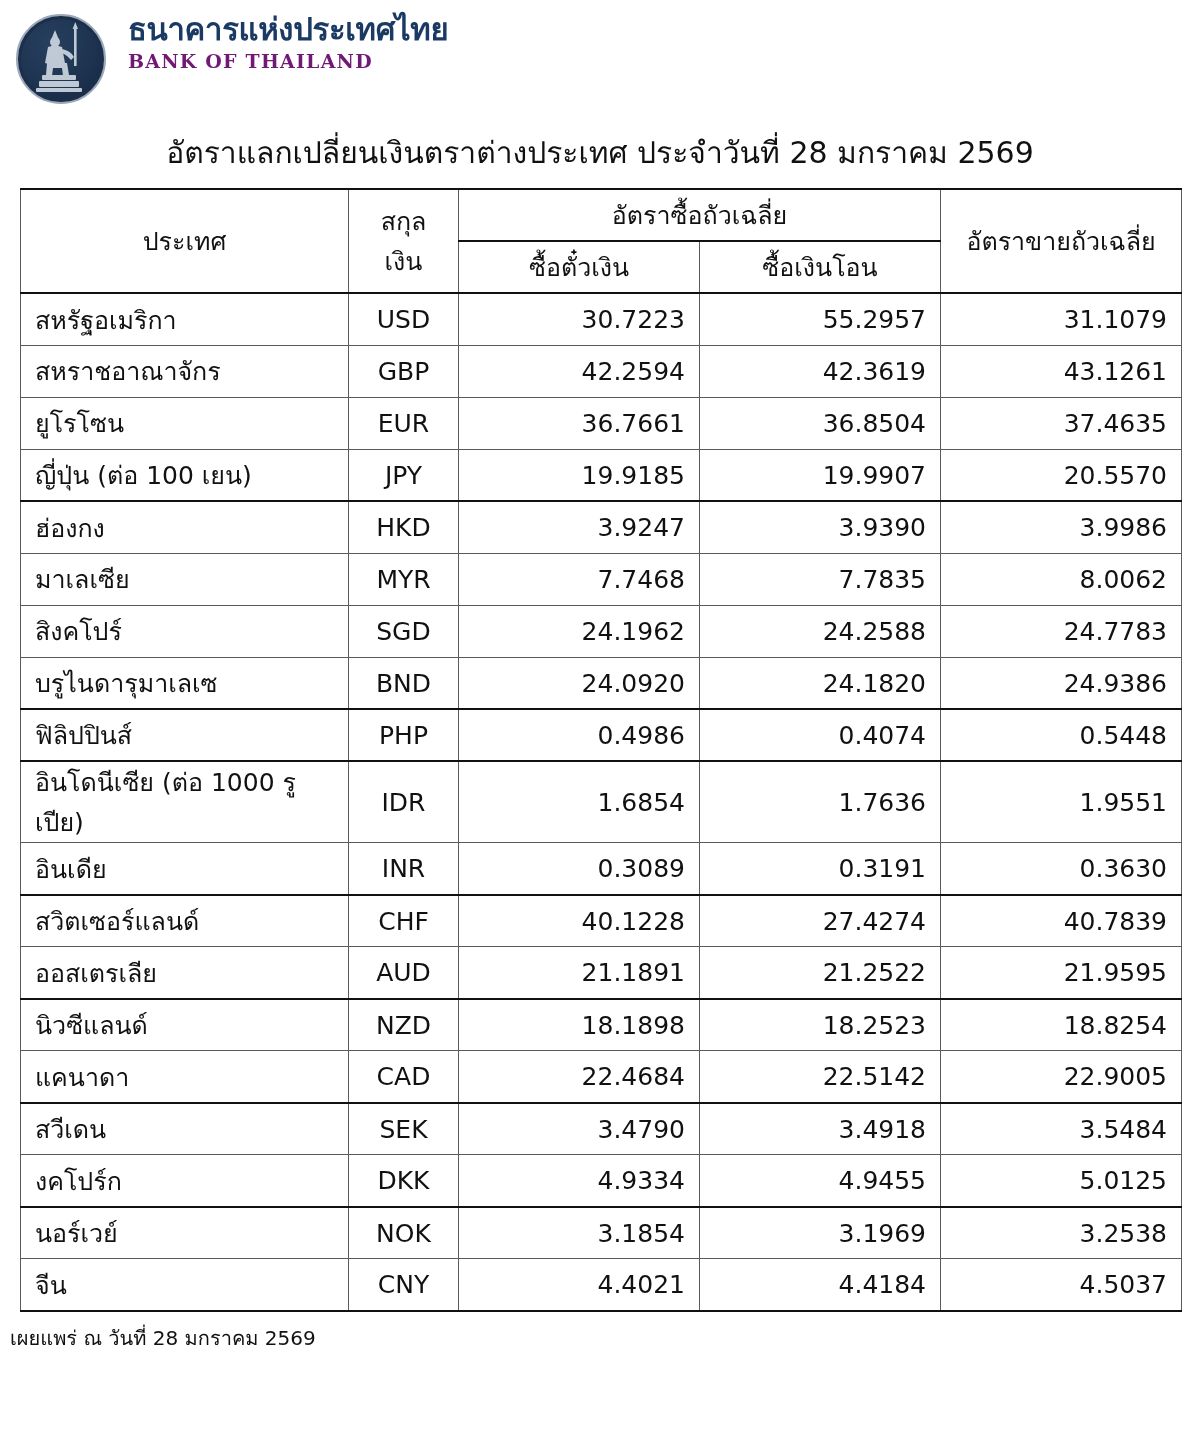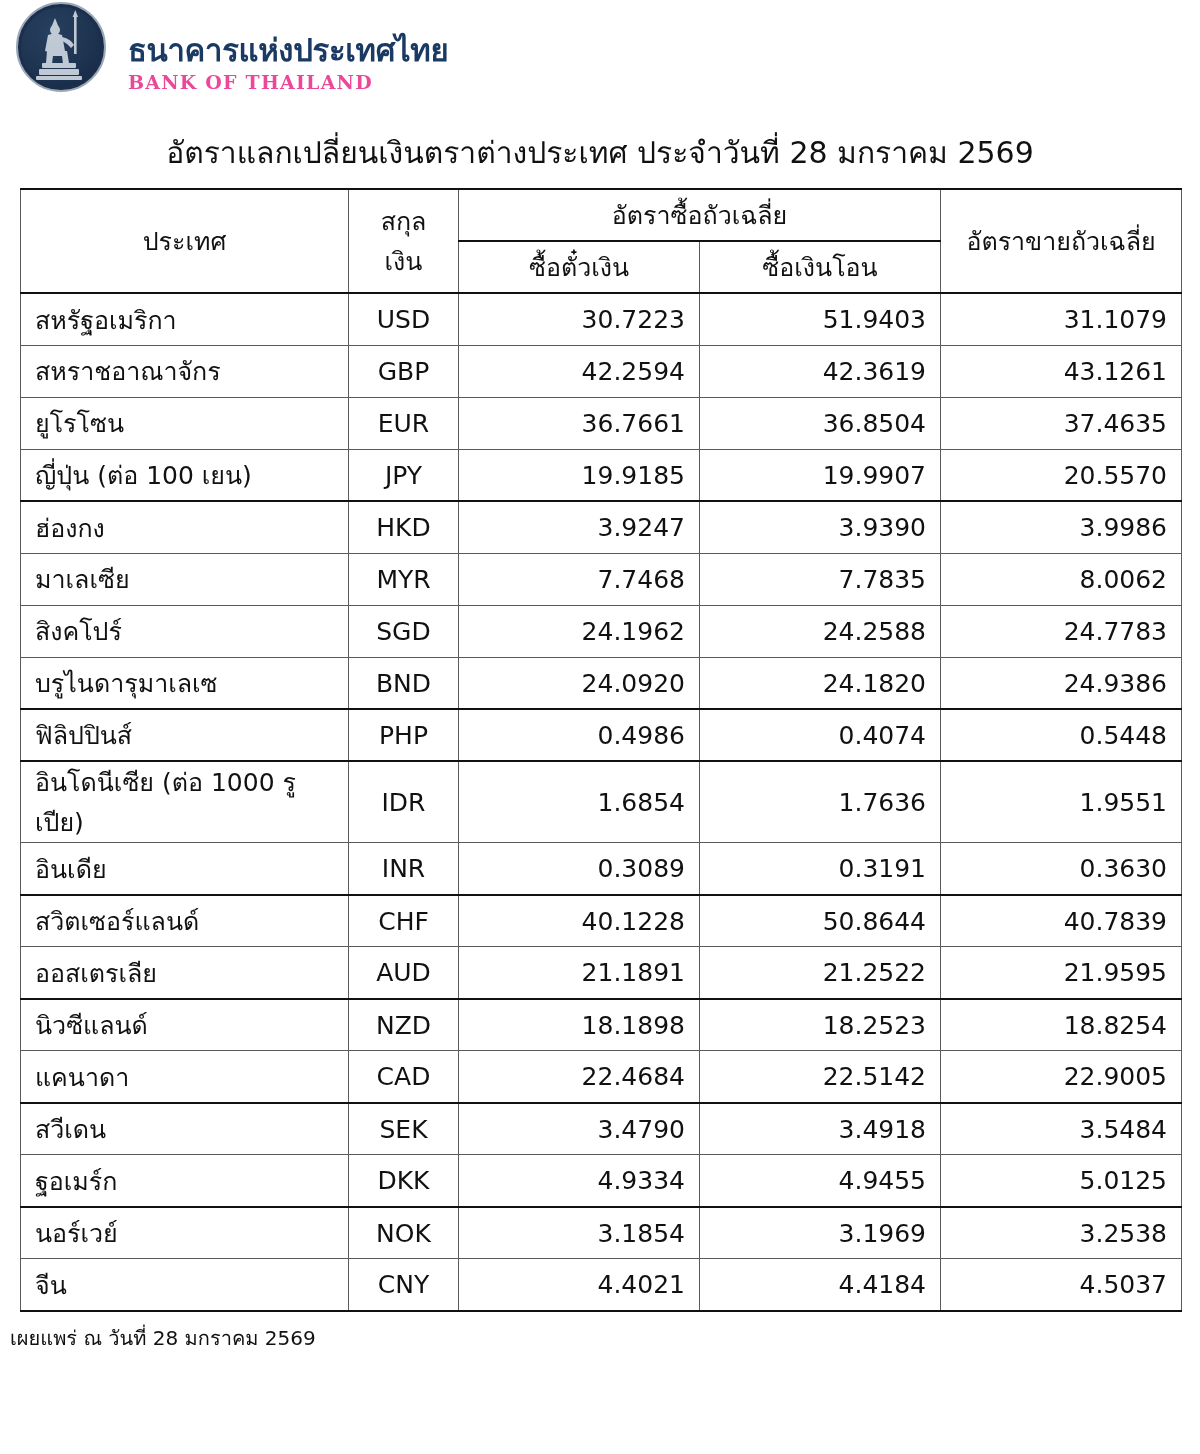--- a/index.html
+++ b/index.html
@@ -13,21 +13,21 @@
     height: 1454px;
     font-family: "DejaVu Sans", "Liberation Sans", sans-serif;
     color: #1a1a1a;
     overflow: hidden;
     position: relative;
   }
 
   
   .brand {
     display: flex;
-    align-items: flex-end;
+    align-items: flex-start;
     padding: 14px 0 0 16px;
     height: 92px;
     box-sizing: border-box;
   }
   .seal {
     width: 86px;
     height: 86px;
     flex: 0 0 86px;
     border-radius: 50%;
     background: radial-gradient(circle at 38% 32%, #27405f 0%, #1d3350 55%, #142540 100%);
@@ -47,21 +47,21 @@
     font-size: 31px;
     font-weight: 700;
     color: #1b3a63;
     letter-spacing: -0.3px;
     white-space: nowrap;
   }
   .brand-en {
     font-family: "DejaVu Serif", "Liberation Serif", serif;
     font-size: 19px;
     font-weight: 700;
-    color: #ec4899;
+    color: #701a75;
     letter-spacing: 1.2px;
     margin-top: 7px;
     white-space: nowrap;
   }
 
   
   .titles {
     text-align: center;
     padding: 42px 0 0 0;
   }
@@ -190,21 +190,21 @@
       <tr>
         <th>ซื้อตั๋วเงิน</th>
         <th>ซื้อเงินโอน</th>
       </tr>
     </thead>
     <tbody id="fx-body">
         <tr>
           <td class="country">สหรัฐอเมริกา</td>
           <td class="cur">USD</td>
           <td class="num">30.7223</td>
-          <td class="num">51.9403</td>
+          <td class="num">55.2957</td>
           <td class="num">31.1079</td>
         </tr>
         <tr>
           <td class="country">สหราชอาณาจักร</td>
           <td class="cur">GBP</td>
           <td class="num">42.2594</td>
           <td class="num">42.3619</td>
           <td class="num">43.1261</td>
         </tr>
         <tr>
@@ -267,21 +267,21 @@
           <td class="country">อินเดีย</td>
           <td class="cur">INR</td>
           <td class="num">0.3089</td>
           <td class="num">0.3191</td>
           <td class="num">0.3630</td>
         </tr>
         <tr class="grp">
           <td class="country">สวิตเซอร์แลนด์</td>
           <td class="cur">CHF</td>
           <td class="num">40.1228</td>
-          <td class="num">50.8644</td>
+          <td class="num">27.4274</td>
           <td class="num">40.7839</td>
         </tr>
         <tr>
           <td class="country">ออสเตรเลีย</td>
           <td class="cur">AUD</td>
           <td class="num">21.1891</td>
           <td class="num">21.2522</td>
           <td class="num">21.9595</td>
         </tr>
         <tr class="grp">
@@ -299,21 +299,21 @@
           <td class="num">22.9005</td>
         </tr>
         <tr class="grp">
           <td class="country">สวีเดน</td>
           <td class="cur">SEK</td>
           <td class="num">3.4790</td>
           <td class="num">3.4918</td>
           <td class="num">3.5484</td>
         </tr>
         <tr>
-          <td class="country">ฐอเมร์ก</td>
+          <td class="country">งคโปร์ก</td>
           <td class="cur">DKK</td>
           <td class="num">4.9334</td>
           <td class="num">4.9455</td>
           <td class="num">5.0125</td>
         </tr>
         <tr class="grp">
           <td class="country">นอร์เวย์</td>
           <td class="cur">NOK</td>
           <td class="num">3.1854</td>
           <td class="num">3.1969</td>

